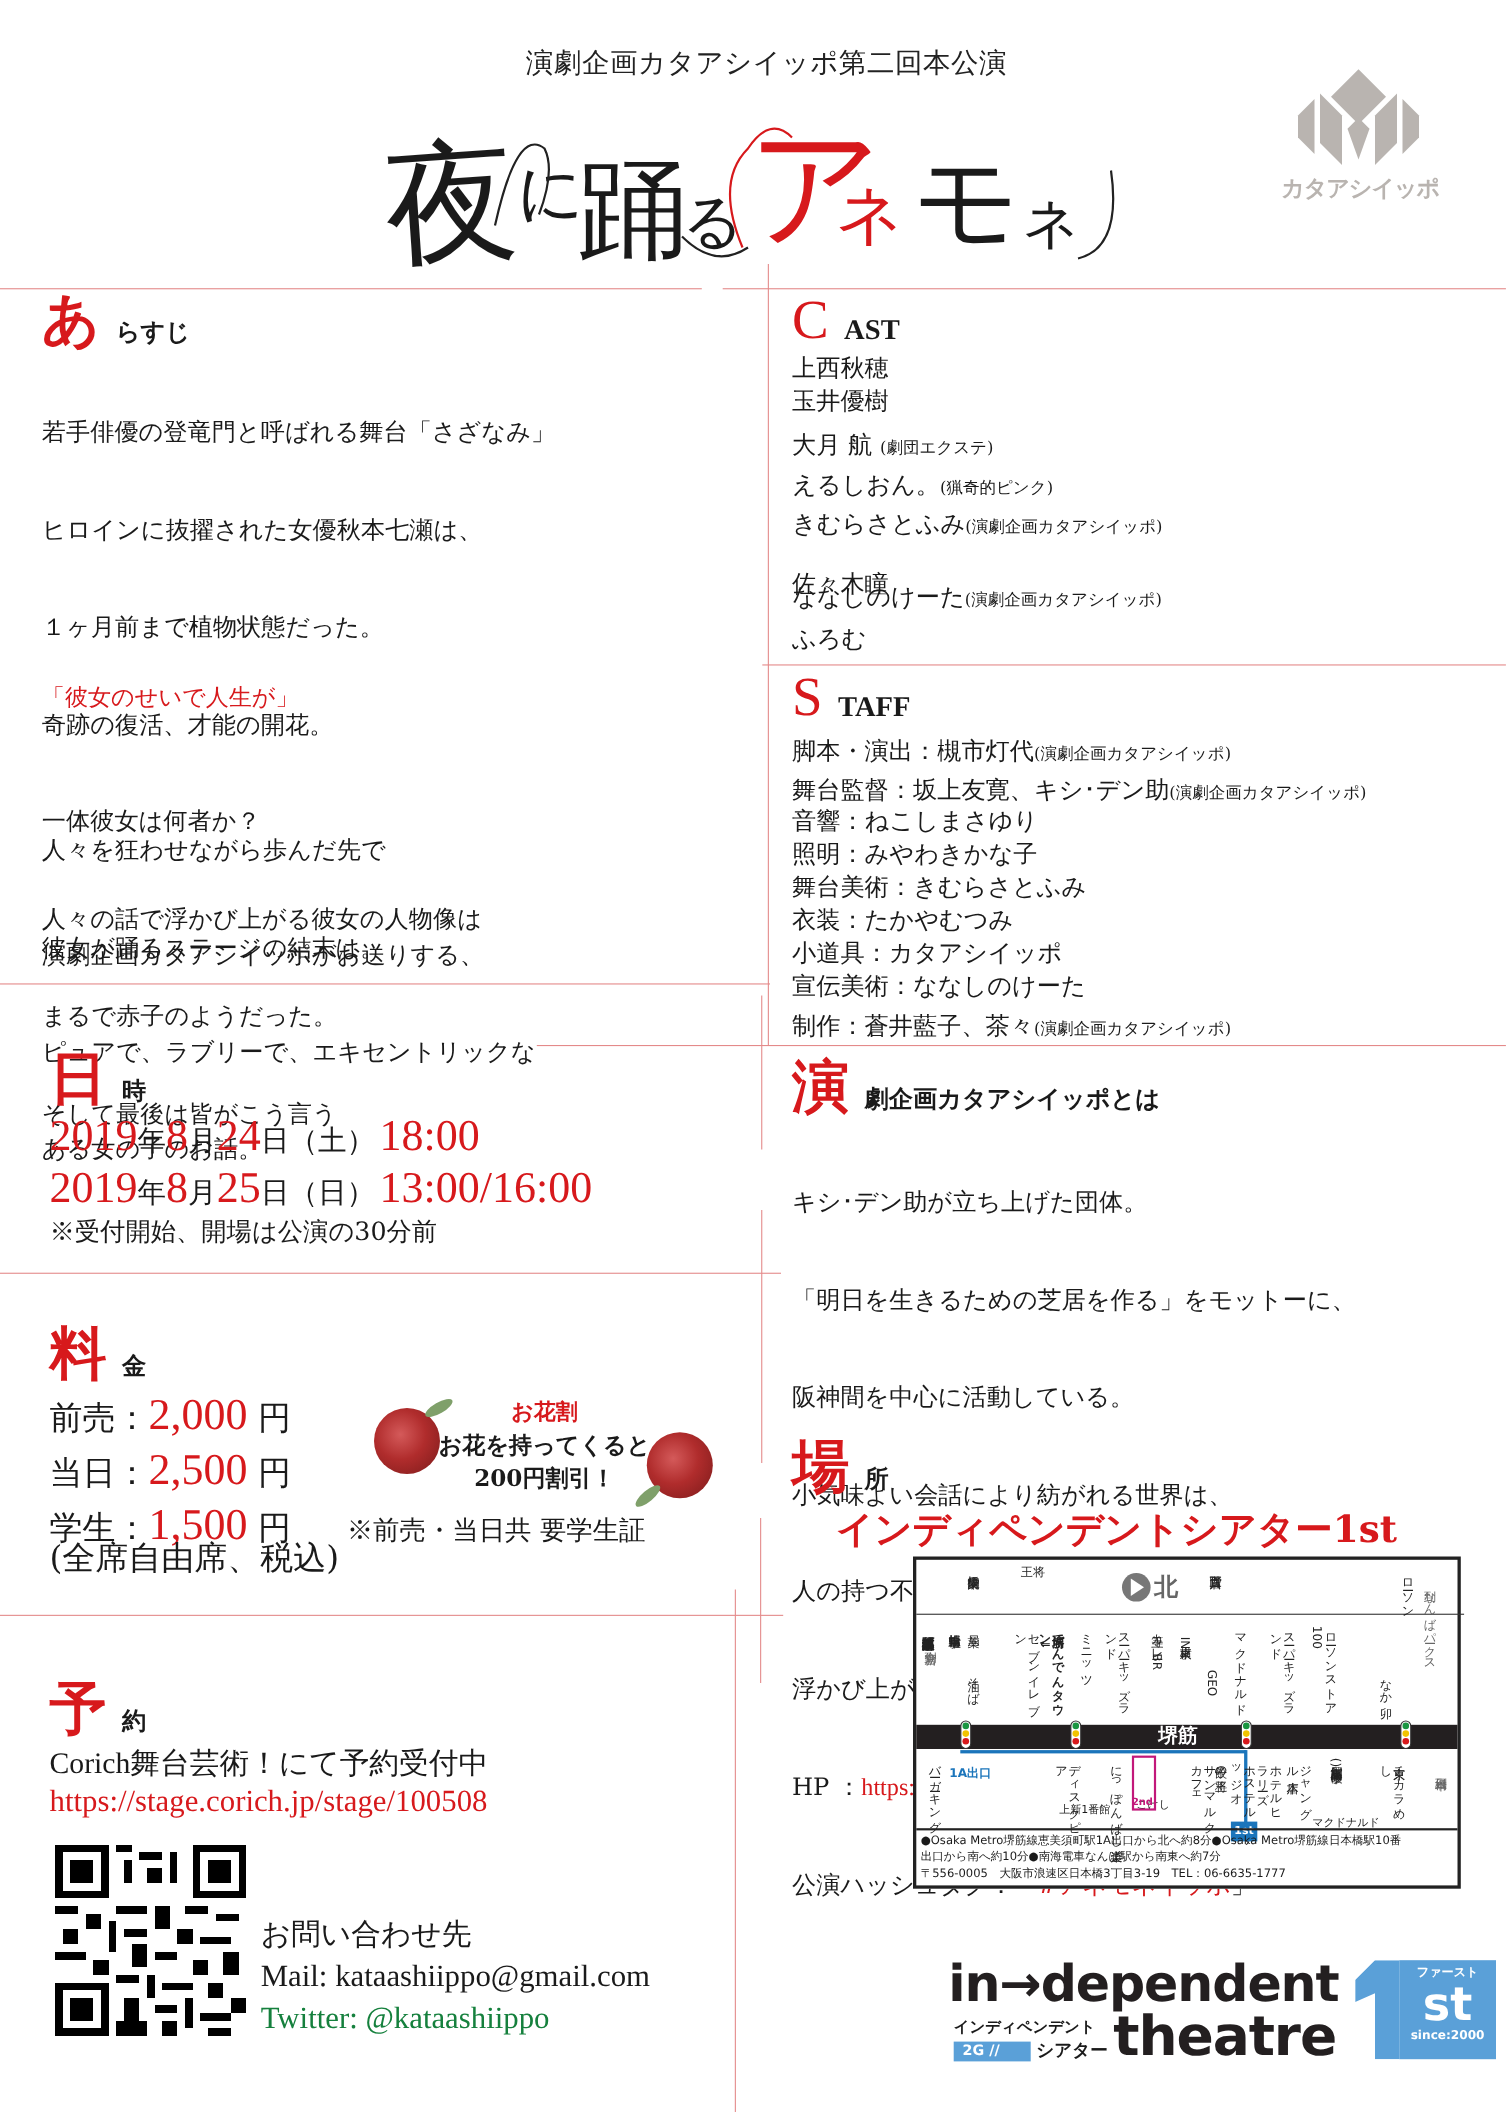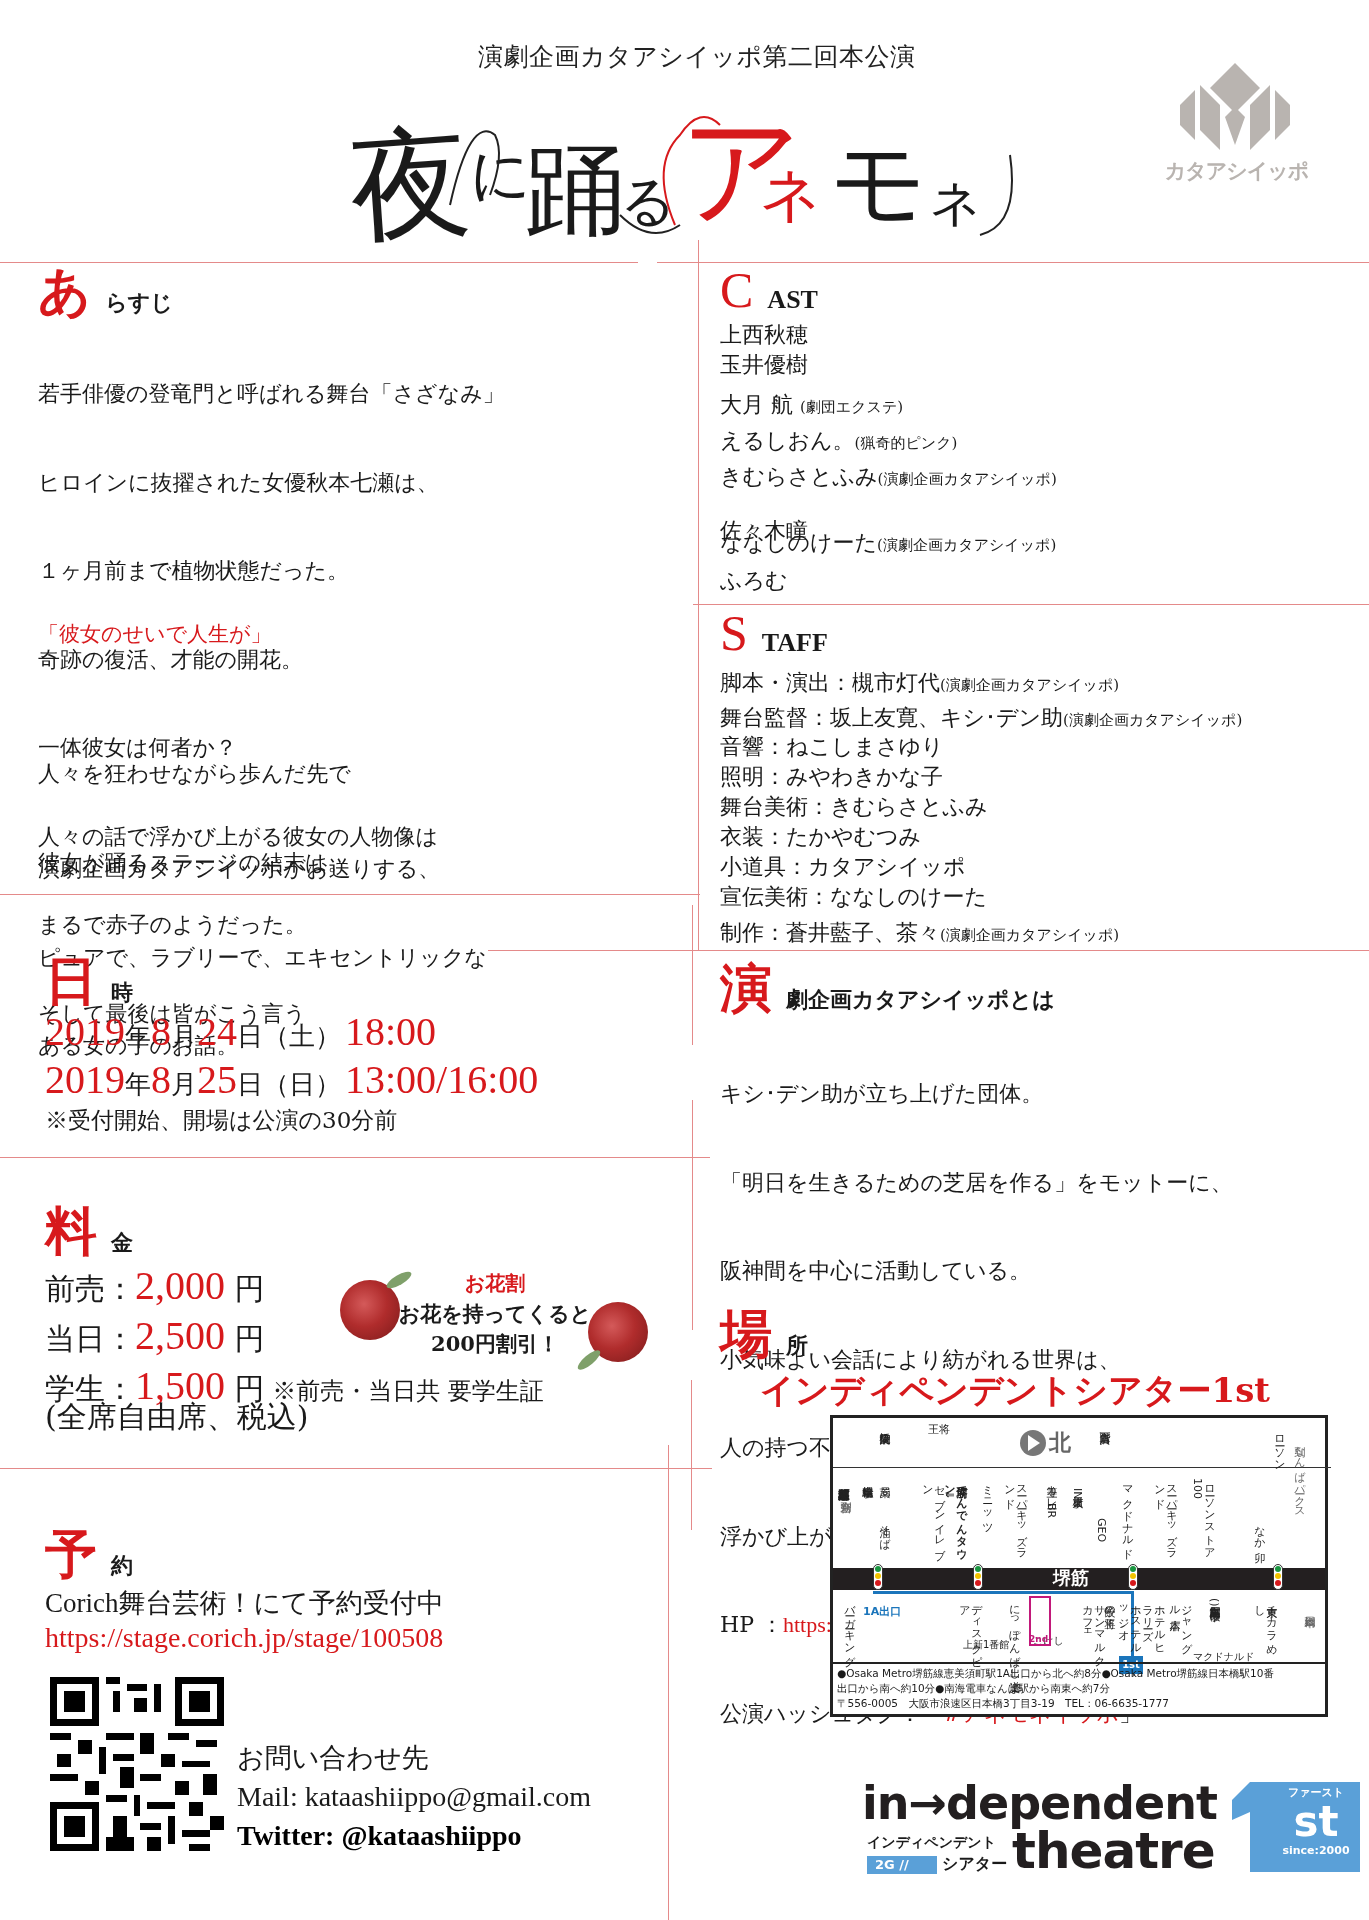--- a/index.html
+++ b/index.html
@@ -42,21 +42,21 @@
   .staff-item .note { font-size:15px; }
 
   
   .date-line { position:absolute; left:45px; white-space:nowrap; font-family:"Liberation Serif",serif; }
   .date-line .n { color:#d7191c; font-size:40px; }
   .date-line .k { font-size:26px; font-family:"DejaVu Serif",serif; }
 
   
   .price-line { position:absolute; left:45px; white-space:nowrap; font-size:30px; }
   .price-line .n { color:#d7191c; font-family:"Liberation Serif",serif; font-size:40px; }
-  .price-line .note2 { font-size:24px; }
+  .price-line .note2 { font-size:24px;margin-left:43px; }
 
   
   #promo { left:340px; top:1260px; width:310px; height:110px; }
   .rose { position:absolute; width:60px; height:60px; border-radius:50%;
     background: radial-gradient(circle at 40% 40%, #d45a5a 0%, #b02c2c 45%, #7a1a1a 100%); }
   .leaf { position:absolute; width:28px; height:10px; background:#7fa06a; border-radius:50%; }
 
   
   #about-lines { left:720px; top:1020px; }
 
@@ -396,13 +396,13 @@
       <rect x="19" y="22" width="4" height="1"></rect>
       <rect x="23" y="20" width="2" height="2"></rect>
     <rect x="8" y="23" width="4" height="2"></rect>
       <rect x="14" y="23" width="2" height="2"></rect>
       <rect x="20" y="24" width="3" height="1"></rect>
   </g>
 </svg>
 
 <div class="abs" id="contact-head">お問い合わせ先</div>
 <a class="abs" id="contact-mail" style="color:#1a1a1a;text-decoration:none;">Mail: kataashiippo@gmail.com</a>
-<a class="abs" id="contact-tw" style="color:#000000;text-decoration:none;font-weight:bold;">Twitter: @kataashiippo</a>
+<a class="abs" id="contact-tw" style="color:#15803d;text-decoration:none;">Twitter: @kataashiippo</a>
 
 </body></html>

